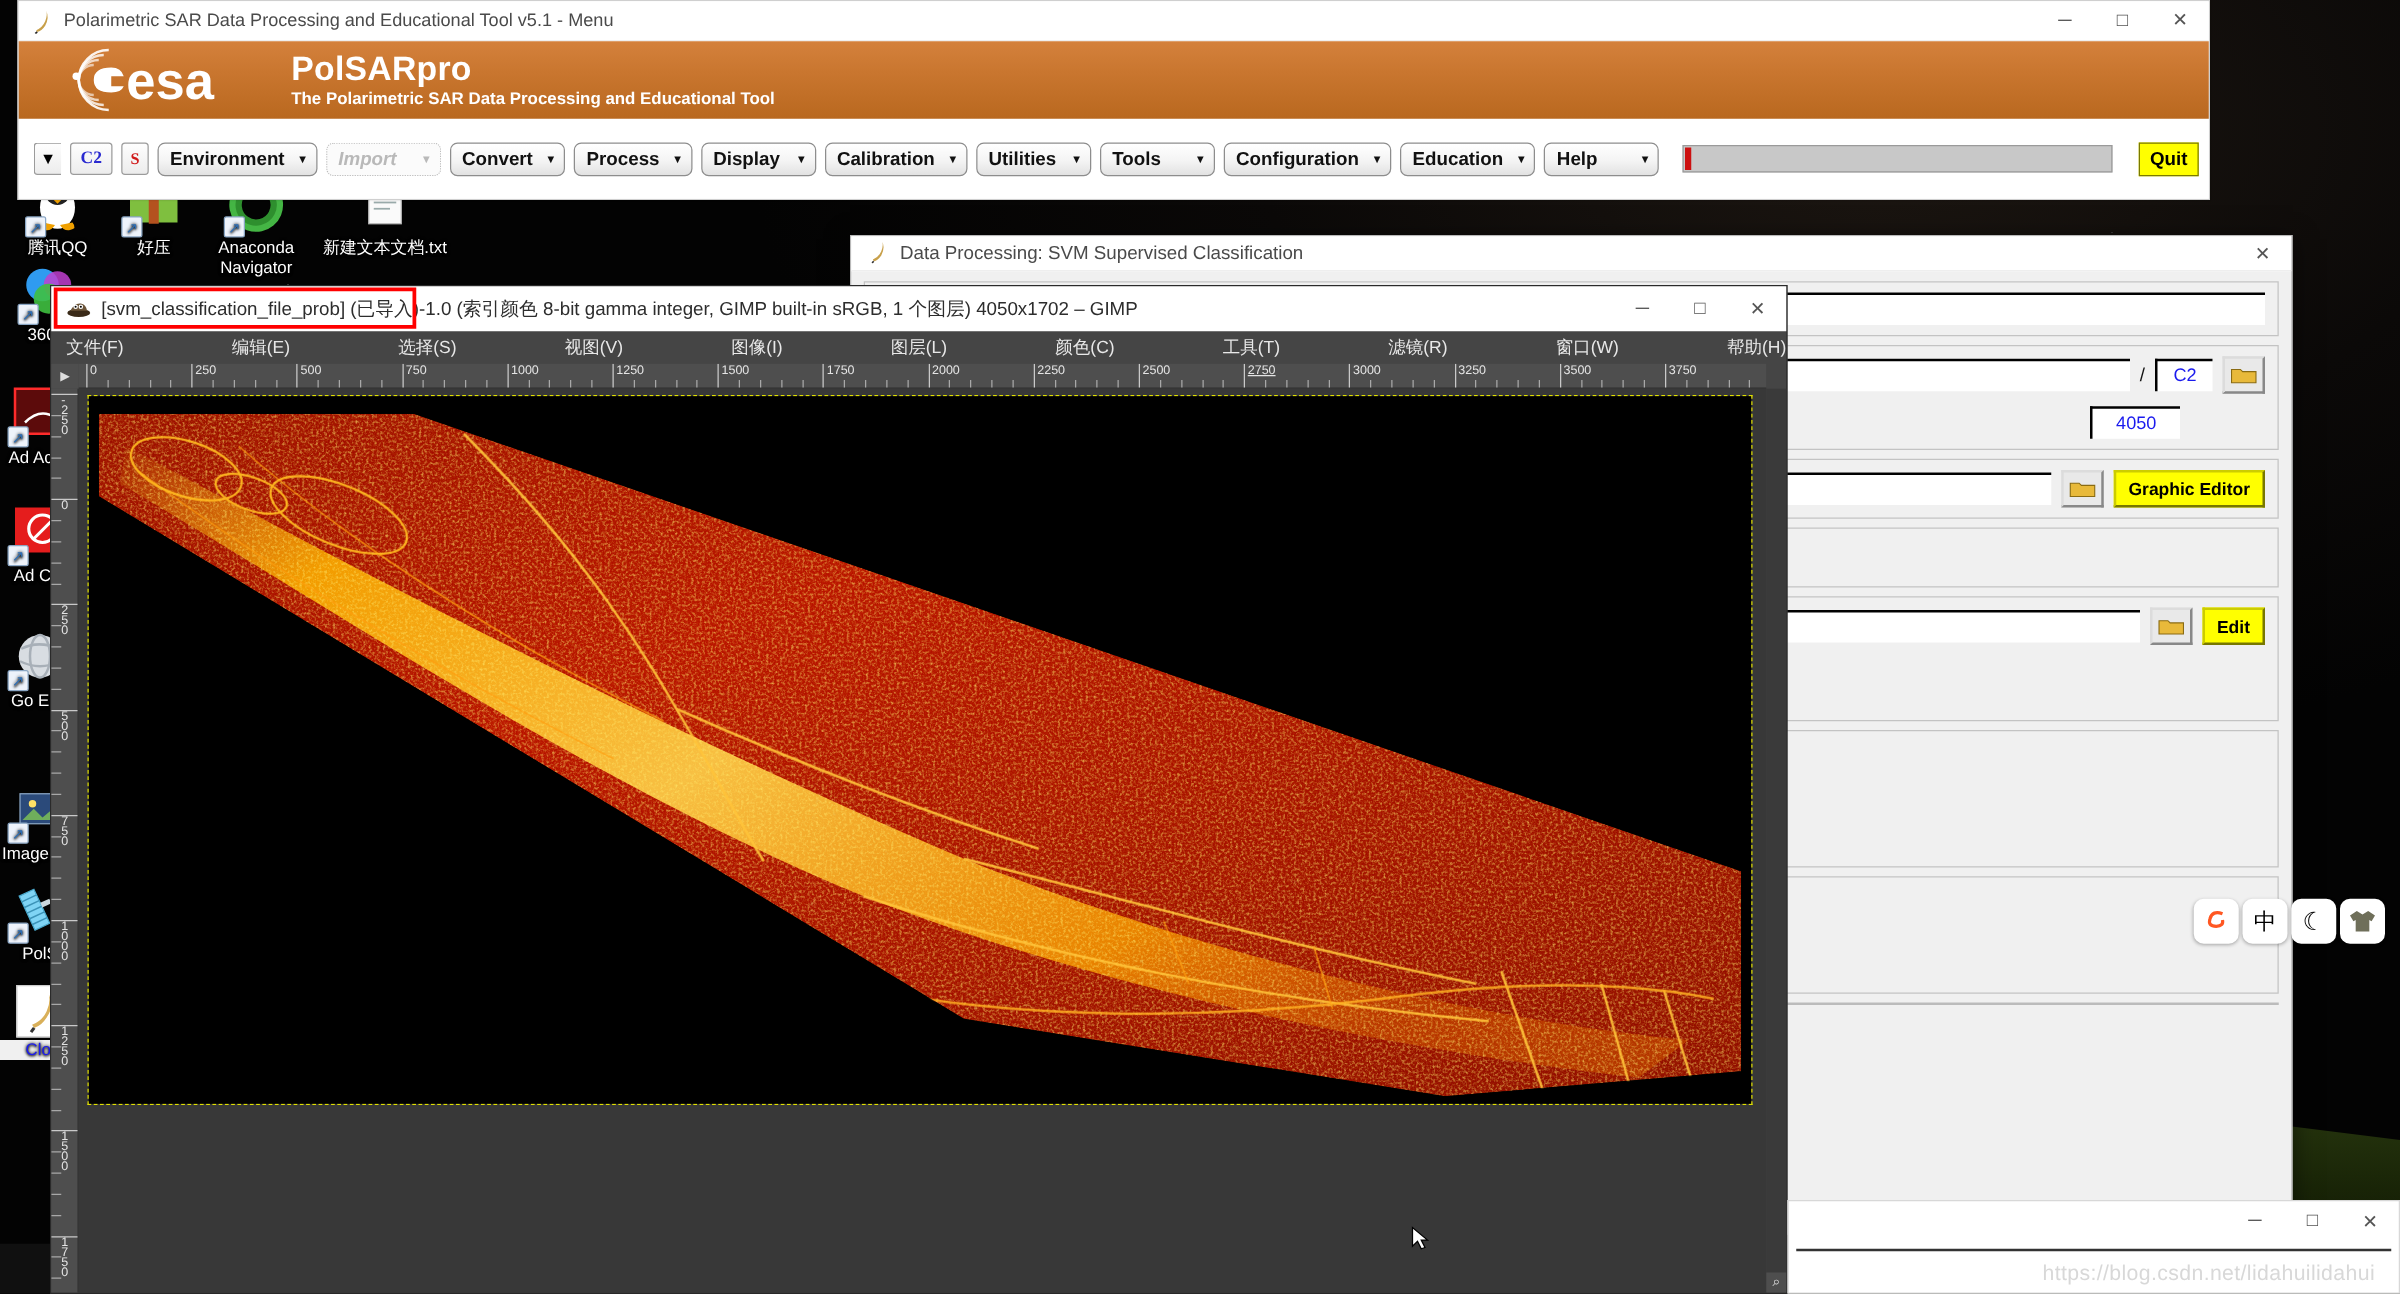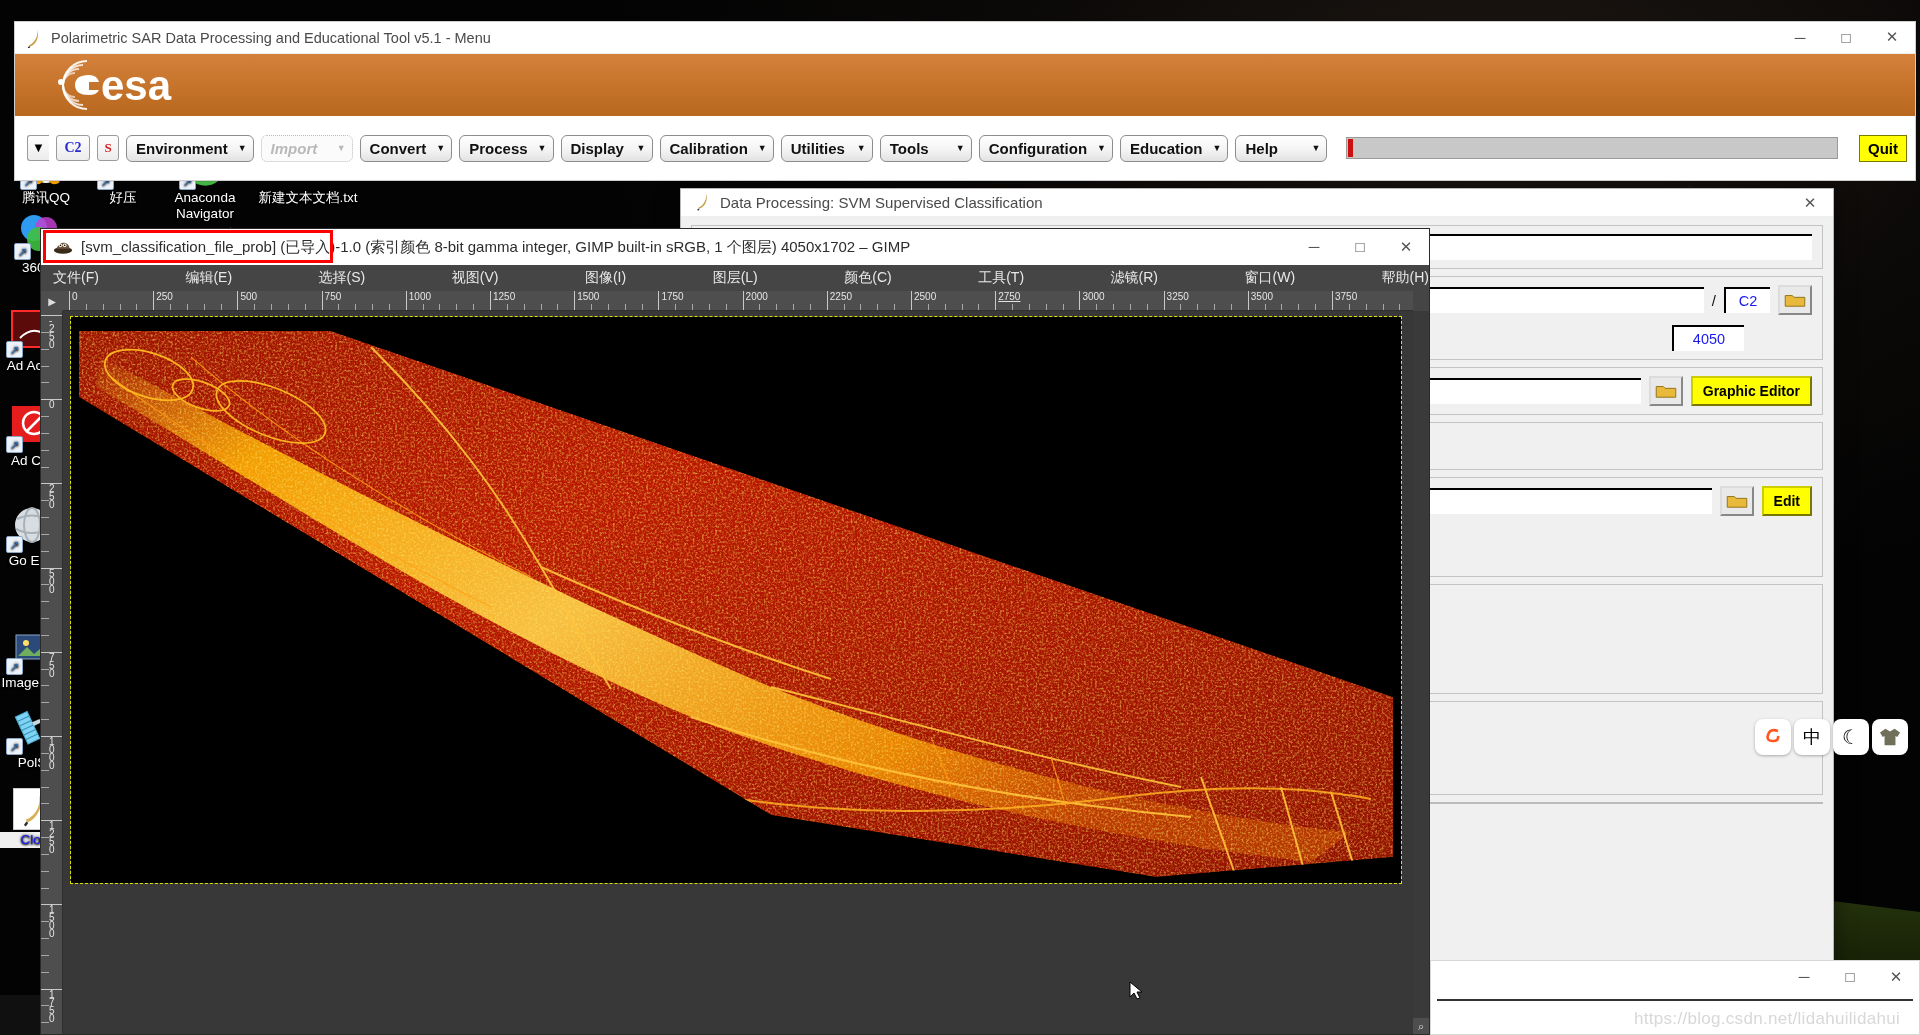--- a/index.html
+++ b/index.html
@@ -52,24 +52,23 @@
   .dicon .shortcut {
     position:absolute; left:-2px; bottom:-2px; width:17px; height:17px;
     background:#eef3fb; border:1px solid #8aa6c4; border-radius:2px;
     display:flex; align-items:center; justify-content:center;
     font-size:12px; color:#2f6fb5; line-height:1;
   }
   .dicon .lbl { display:block; }
 
   
   .pol-window {
-    position: absolute; left: 14px; top: 0; width: 1902px; height: 160px;
+    position: absolute; left: 14px; top: 0; width: 1754px; height: 160px;
     background: #fff; border: 1px solid #cfcfcf;
     box-shadow: 0 0 0 1px rgba(0,0,0,.06);
-    margin-top: 21px;
   }
   .pol-titlebar {
     height: 32px; display: flex; align-items: center;
     background: #ffffff; border-bottom: 1px solid #efefef;
     padding-left: 10px; font-size: 14.5px; color: #4a4a4a;
   }
   .pol-title-ico { width: 18px; height: 20px; margin-right: 8px; position: relative; }
   .win-btns { margin-left: auto; display: flex; height: 32px; }
   .win-btn {
     width: 46px; height: 31px; display:flex; align-items:center; justify-content:center;
@@ -598,20 +597,24 @@
           <g fill="none" stroke="#ffffff" stroke-width="2">
             <path d="M48 4 a24 24 0 1 0 0 48" opacity=".9"></path>
             <path d="M44 8 a20 20 0 1 0 0 40" opacity=".8"></path>
             <path d="M40 12 a16 16 0 1 0 0 32" opacity=".7"></path>
             <path d="M36 16 a12 12 0 1 0 0 24" opacity=".6"></path>
           </g>
           <circle cx="22" cy="25" r="3" fill="#fff"></circle>
           <path d="M50 18 q-14 0 -14 10 q0 10 14 10 q8 0 10 -5 h-10 v-8 h10 q-2 -7 -10 -7z" fill="#fff"></path>
           <text x="62" y="43" font-family="Liberation Sans, sans-serif" font-size="42" font-weight="bold" fill="#fff">esa</text>
         </svg>
+      </div>
+      <div class="esa-text">
+        <div class="t1">PolSARpro</div>
+        <div class="t2">The Polarimetric SAR Data Processing and Educational Tool</div>
       </div>
     </div>
 
     <div class="menu-strip">
       <div class="tiny-btn tiny-arrow">▼</div>
       <div class="tiny-btn c2-btn">C2</div>
       <div class="tiny-btn s-btn">S</div>
 
       <div class="mbtn">
         <span>Environment</span>

